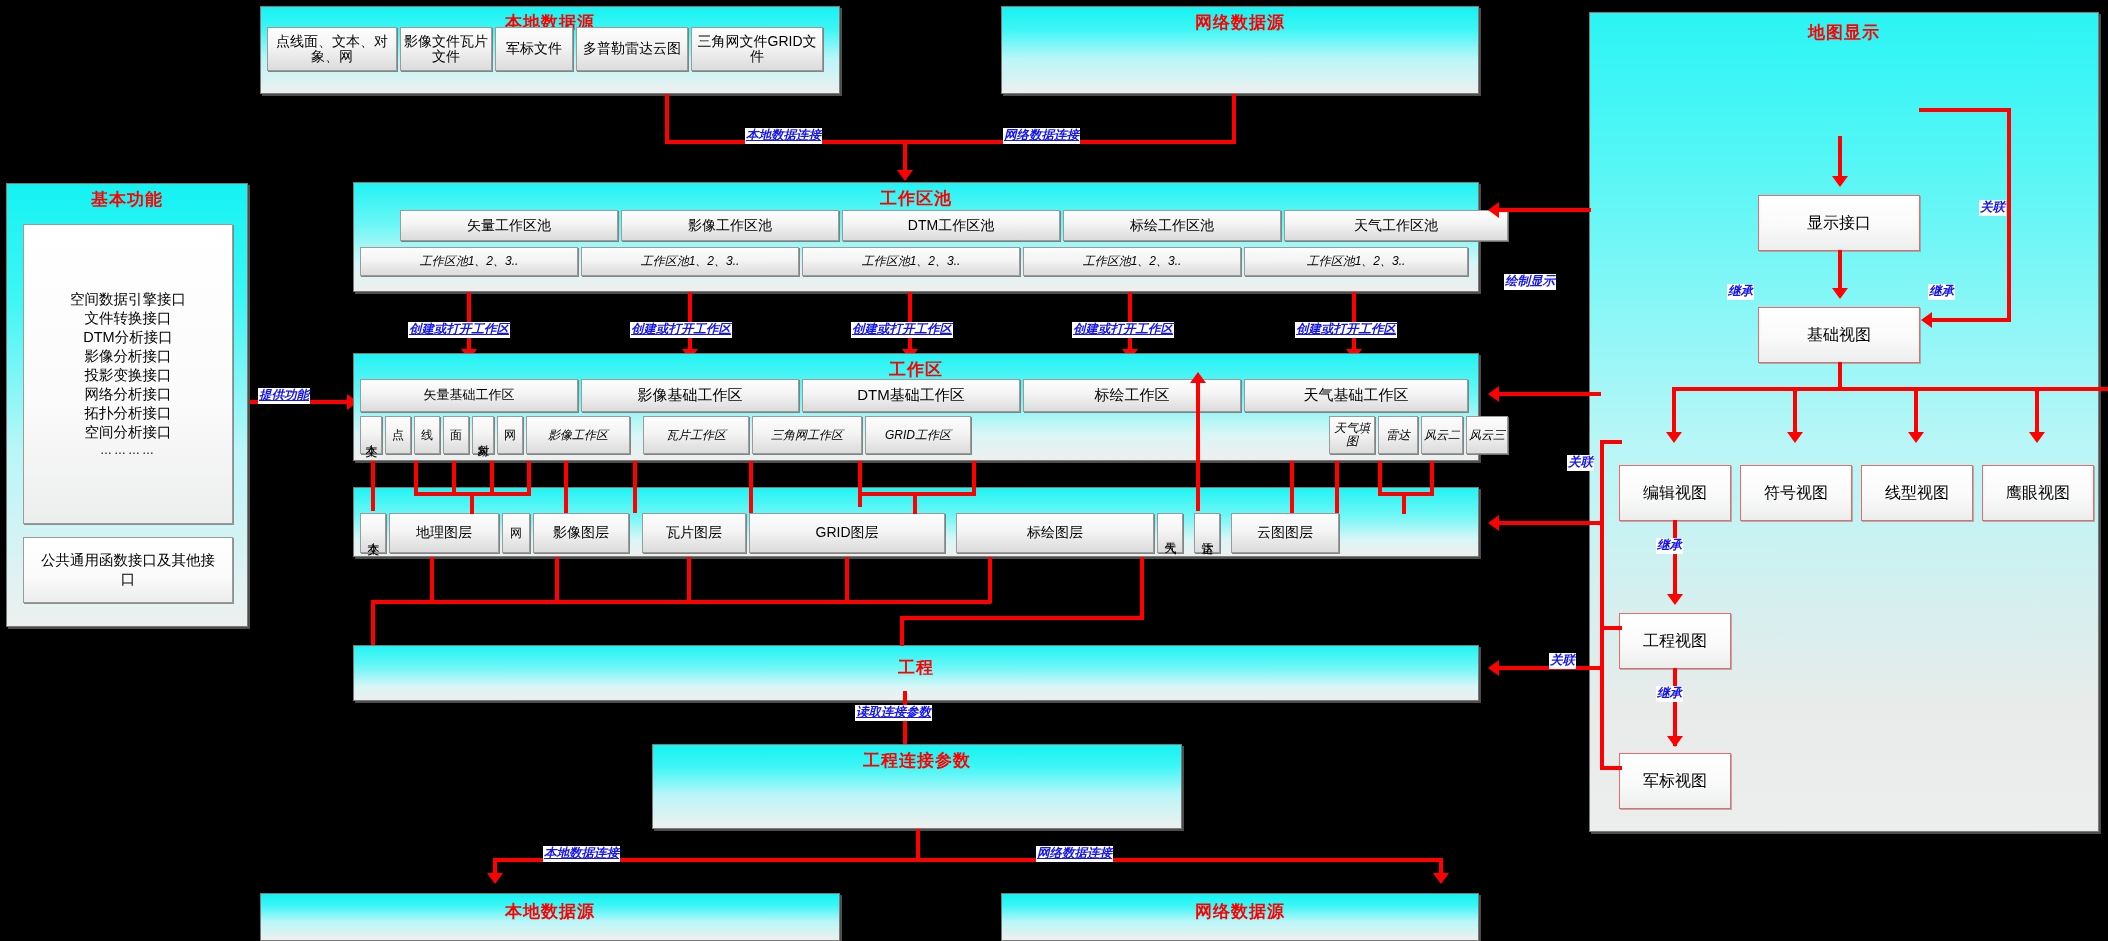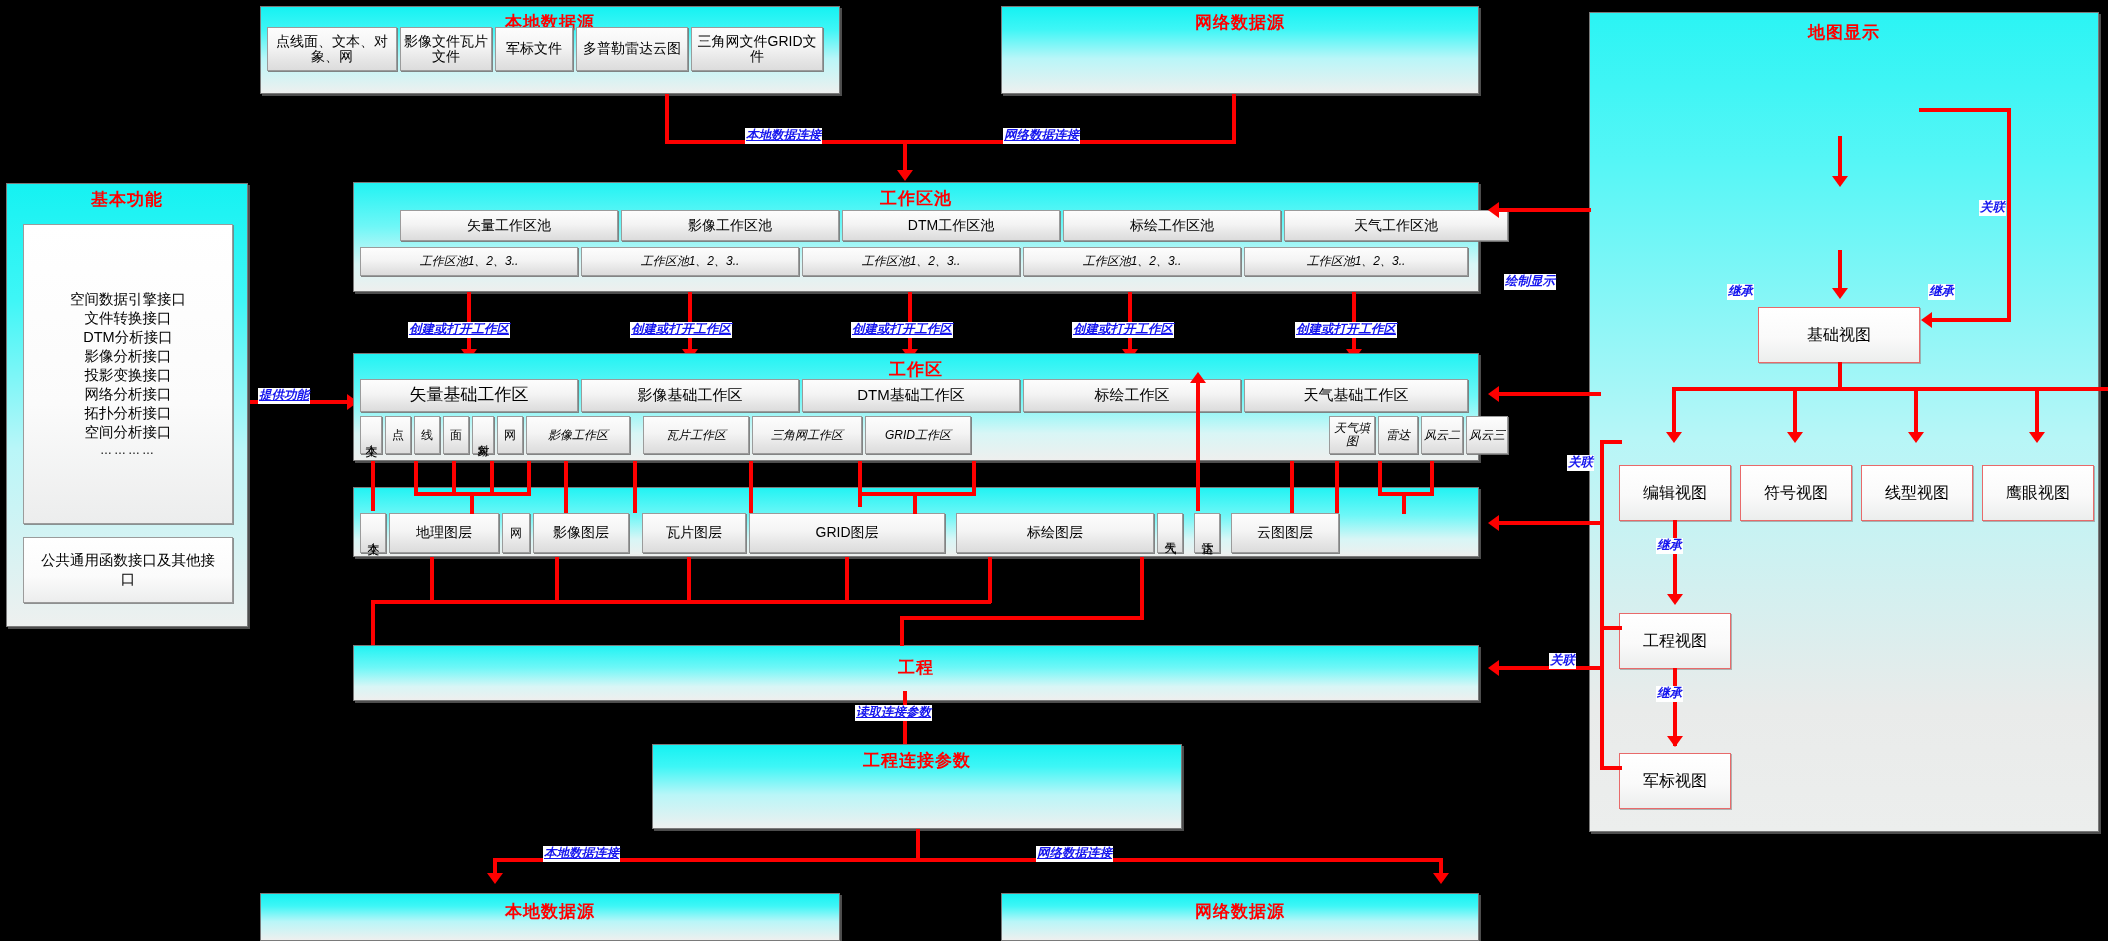--- a/index.html
+++ b/index.html
@@ -169,21 +169,21 @@
 <div class="ah down" style="left:1122px;top:349px;"></div>
 <div class="elab" style="left:1072px;top:322px;">创建或打开工作区</div>
 
 <div class="ln" style="left:1352px;top:292px;width:4px;height:63px;"></div>
 <div class="ah down" style="left:1346px;top:349px;"></div>
 <div class="elab" style="left:1295px;top:322px;">创建或打开工作区</div>
 
 <div class="panel flat" style="left:353px;top:353px;width:1126px;height:108px;">
   <div class="ptitle">工作区</div>
   <div class="row" style="left:6px;top:25px;">
-    <div class="btn" style="width:218px;height:33px;font-size:17px;">
+    <div class="btn" style="width:218px;height:33px;font-size:13px;">
         <span>矢量基础工作区</span>
       </div>
     <div class="btn" style="width:218px;height:33px;font-size:15px;">
         <span>影像基础工作区</span>
       </div>
     <div class="btn" style="width:218px;height:33px;font-size:15px;">
         <span>DTM基础工作区</span>
       </div>
     <div class="btn" style="width:218px;height:33px;font-size:15px;">
         <span>标绘工作区</span>
@@ -355,20 +355,23 @@
   <div class="ptitle" style="top:6px;">本地数据源</div>
 </div>
 <div class="panel" style="left:1001px;top:893px;width:478px;height:48px;">
   <div class="ptitle" style="top:6px;">网络数据源</div>
 </div>
 
 <div class="panel flat" style="left:1589px;top:12px;width:510px;height:820px;
             background:linear-gradient(to bottom,#2bf4f4 0%,#55f6f6 18%,#b7f6f7 52%,#e9ebea 85%,#eceeed 100%);">
   <div class="ptitle" style="top:8px;">地图显示</div>
 
+  <div class="mbox" style="left:168px;top:182px;width:162px;height:56px;">
+    <span>显示接口</span>
+    </div>
   <div class="mbox" style="left:168px;top:294px;width:162px;height:56px;">
     <span>基础视图</span>
     </div>
 
   <div class="mbox" style="left:29px;top:452px;width:112px;height:56px;text-align:center;">
     <span>编辑视图</span>
     </div>
   <div class="mbox" style="left:150px;top:452px;width:112px;height:56px;">
     <span>符号视图</span>
     </div>

